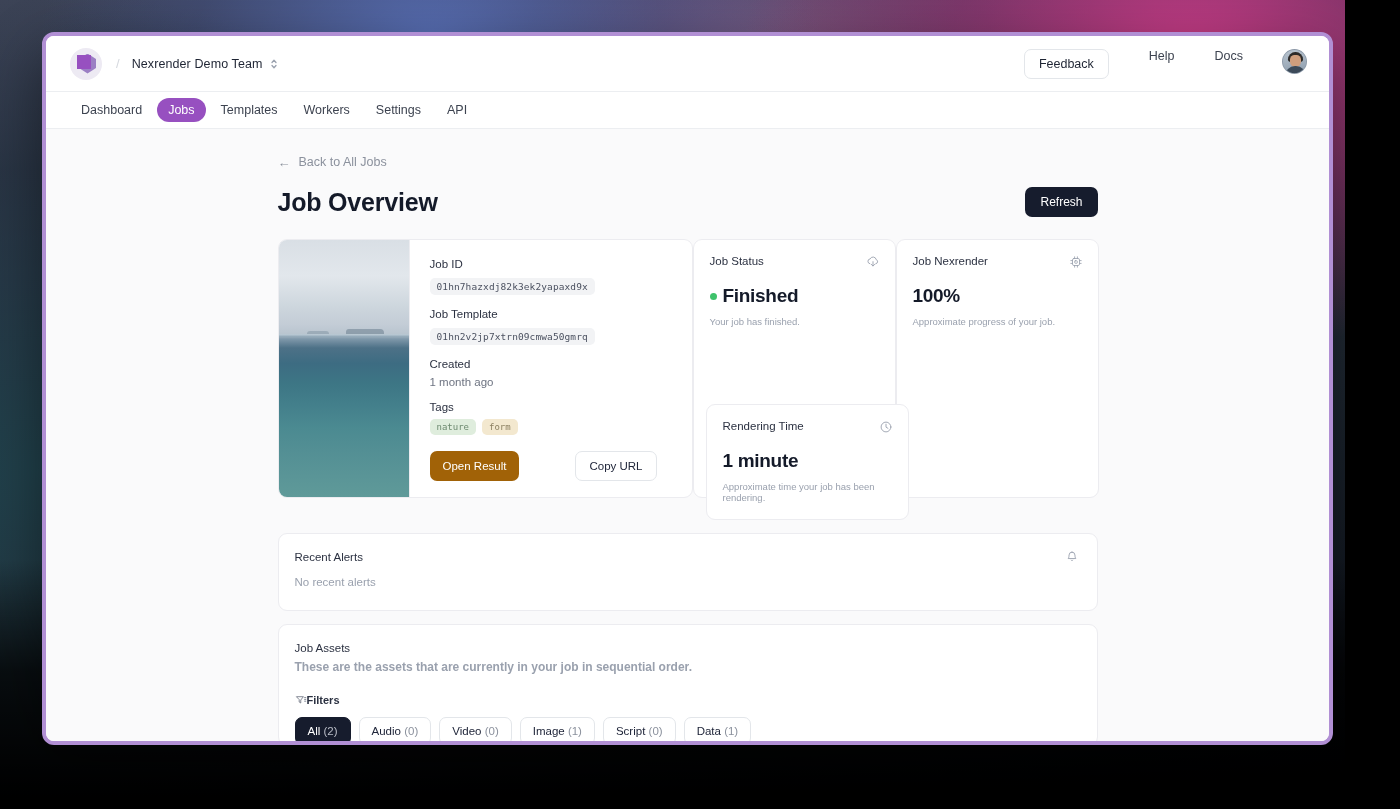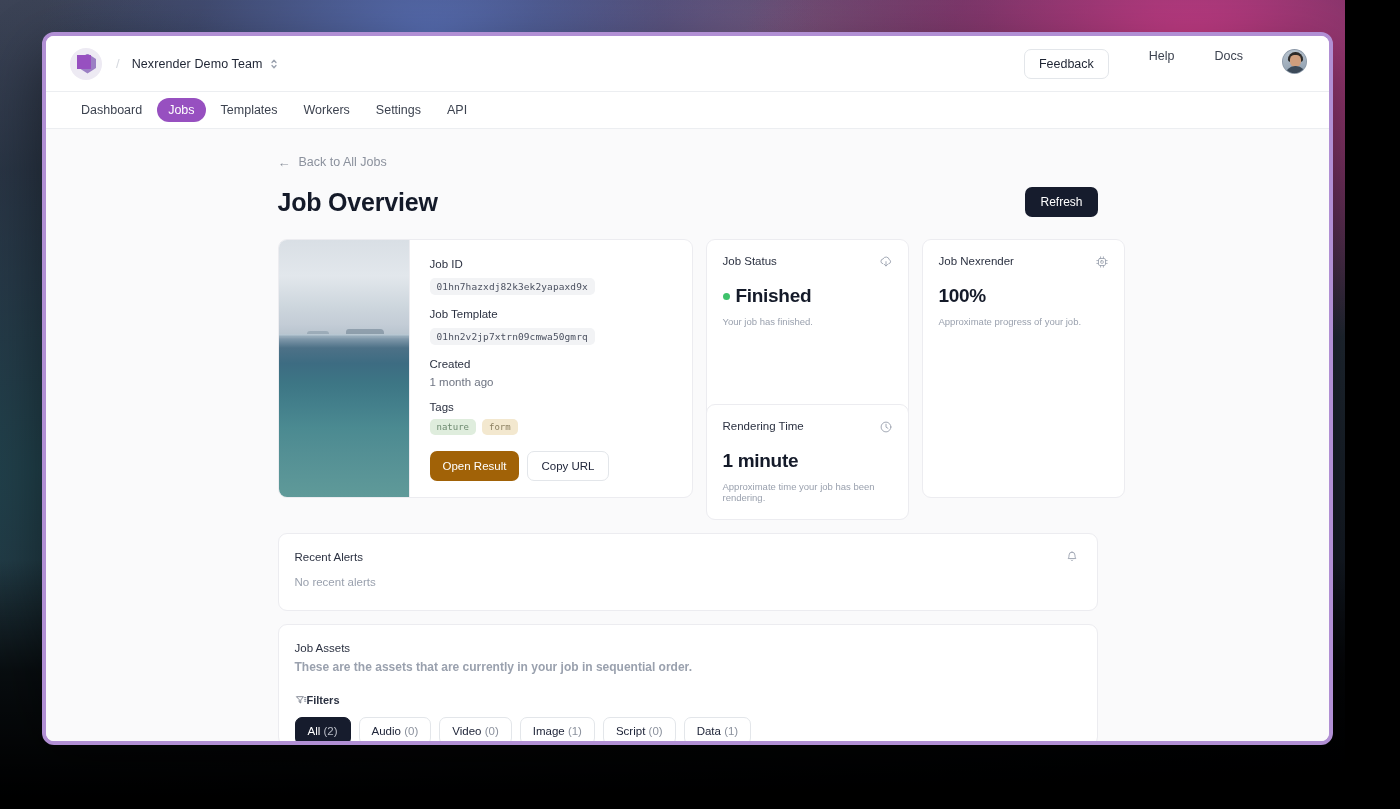--- a/index.html
+++ b/index.html
@@ -138,21 +138,20 @@
     margin-left: auto;
     background: #161c2d; color: #fff;
     font-size: 12px; font-family: inherit;
     padding: 8px 15px; border: none; border-radius: 7px; cursor: pointer;
   }
 
   
   #top-grid {
     display: grid;
     grid-template-columns: 415px 203px 203px;
-    gap: 13px;
     margin-bottom: 13px;
   }
   .card {
     background: #fff;
     border: 1px solid #ececf0;
     border-radius: 9px;
   }
 
   #summary-card { display: flex; overflow: hidden; padding: 0; }
   .thumb {
@@ -214,21 +213,21 @@
   .tag-form   { background: #f3e8cf; color: #8d8162; }
   .btn-row { display: flex; gap: 8px; margin-top: 16px; }
   .btn-dark {
     background: #a16207; color: #fff; border: none;
     font-size: 11.5px; font-family: inherit;
     padding: 8px 13px; border-radius: 7px; cursor: pointer;
   }
   .btn-light {
     background: #fff; color: #20263a; border: 1px solid #e3e6ea;
     font-size: 11.5px; font-family: inherit;
-    padding: 8px 13px; border-radius: 7px; cursor: pointer;
+    padding: 8px 13px; border-radius: 7px; cursor: pointer; margin-left: 48px;
   }
 
   
   .stat-card { padding: 15px 15px 16px 16px; display: flex; flex-direction: column; }
   .stat-head { display: flex; align-items: flex-start; }
   .stat-title { font-size: 11.5px; color: #2b3141; }
   .stat-icon { margin-left: auto; color: #9aa1ae; display: flex; }
   .stat-value {
     font-size: 19px; font-weight: bold; color: #141a29;
     margin-top: 16px; display: flex; align-items: center; gap: 6px;

